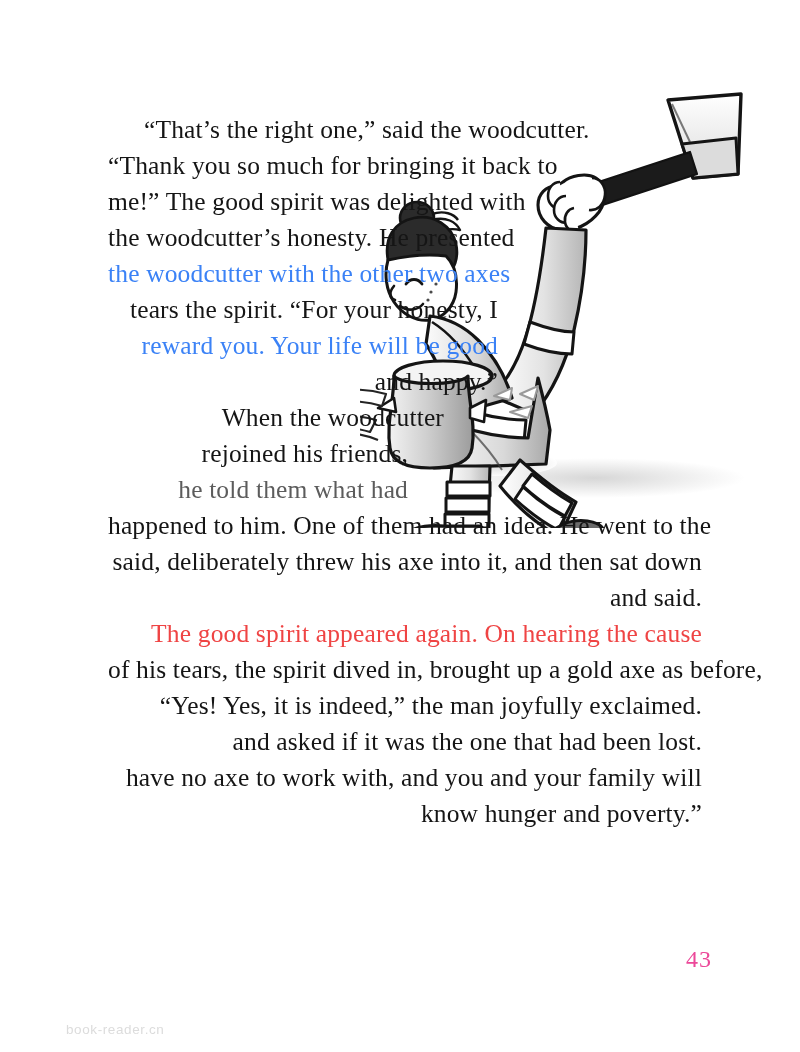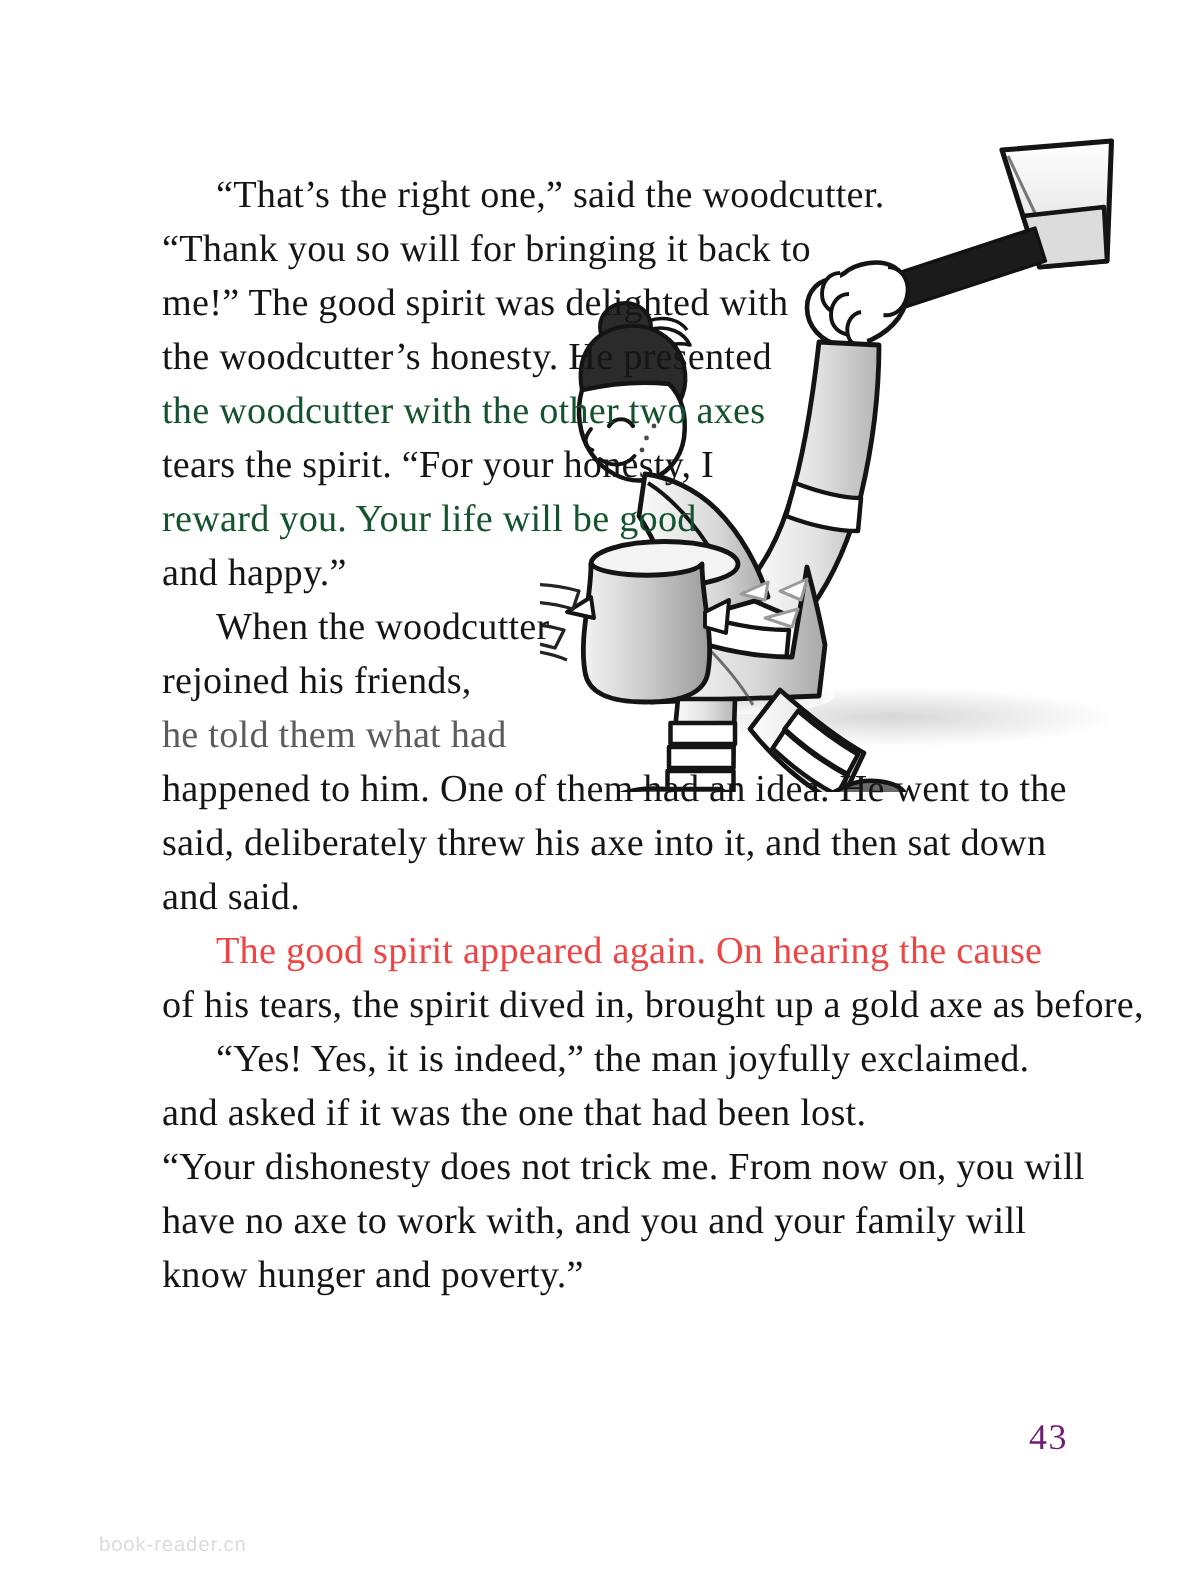--- a/index.html
+++ b/index.html
@@ -9,20 +9,21 @@
     background: #ffffff;
   }
   .page {
     position: relative;
     width: 800px;
     height: 1052px;
     background: #ffffff;
     overflow: hidden;
     font-family: "Liberation Serif", "DejaVu Serif", serif;
     color: #141414;
+    text-align: right;
   }
 
   
   .text-block {
     position: absolute;
     left: 108px;
     top: 112px;
     width: 594px;
   }
   .line {
@@ -34,29 +35,29 @@
     color: #151515;
   }
   
   .line.narrow { width: 390px; }
   .line.narrow2 { width: 300px; }
   .indent { padding-left: 36px; }
 
   
   .faded  { color: #5c5c5c; }
   .faded2 { color: #ef4444; }
-  .faded3 { color: #14532d; }
+  .faded3 { color: #3b82f6; }
 
   
   .folio {
     position: absolute;
     right: 88px;
     top: 946px;
     font-size: 24px;
-    color: #701a75;
+    color: #ec4899;
     letter-spacing: 1px;
   }
 
   
   .watermark {
     position: absolute;
     left: 66px;
     top: 1022px;
     font-family: "Liberation Sans", sans-serif;
     font-size: 13.5px;
@@ -214,38 +215,37 @@
       <g fill="#ffffff" stroke="#9a9a9a" stroke-width="2" stroke-linejoin="round">
         <path d="M 134 318 L 152 310 L 150 322 Z"></path>
         <path d="M 160 316 L 178 308 L 174 322 Z"></path>
         <path d="M 150 334 L 172 328 L 168 340 Z"></path>
       </g>
     </svg>
   </div>
 
   <div class="text-block">
     <div class="line narrow indent">“That’s the right one,” said the woodcutter.</div>
-    <div class="line narrow">“Thank you so will for bringing it back to</div>
+    <div class="line narrow">“Thank you so much for bringing it back to</div>
     <div class="line narrow">me!” The good spirit was delighted with</div>
     <div class="line narrow">the woodcutter’s honesty. He presented</div>
     <div class="line narrow faded3">the woodcutter with the other two axes</div>
     <div class="line narrow">tears the spirit. “For your honesty, I</div>
     <div class="line narrow faded3">reward you. Your life will be good</div>
     <div class="line narrow">and happy.”</div>
     <div class="line narrow2 indent">When the woodcutter</div>
     <div class="line narrow2">rejoined his friends,</div>
     <div class="line narrow2 faded">he told them what had</div>
     <div class="line">happened to him. One of them had an idea. He went to the</div>
     <div class="line">said, deliberately threw his axe into it, and then sat down</div>
     <div class="line">and said.</div>
     <div class="line indent faded2">The good spirit appeared again. On hearing the cause</div>
     <div class="line">of his tears, the spirit dived in, brought up a gold axe as before,</div>
     <div class="line indent">“Yes! Yes, it is indeed,” the man joyfully exclaimed.</div>
     <div class="line">and asked if it was the one that had been lost.</div>
-    <div class="line">“Your dishonesty does not trick me. From now on, you will</div>
     <div class="line">have no axe to work with, and you and your family will</div>
     <div class="line">know hunger and poverty.”</div>
   </div>
 
   <div class="folio">43</div>
 
   <div class="watermark">book-reader.cn</div>
 
 </div>
 

